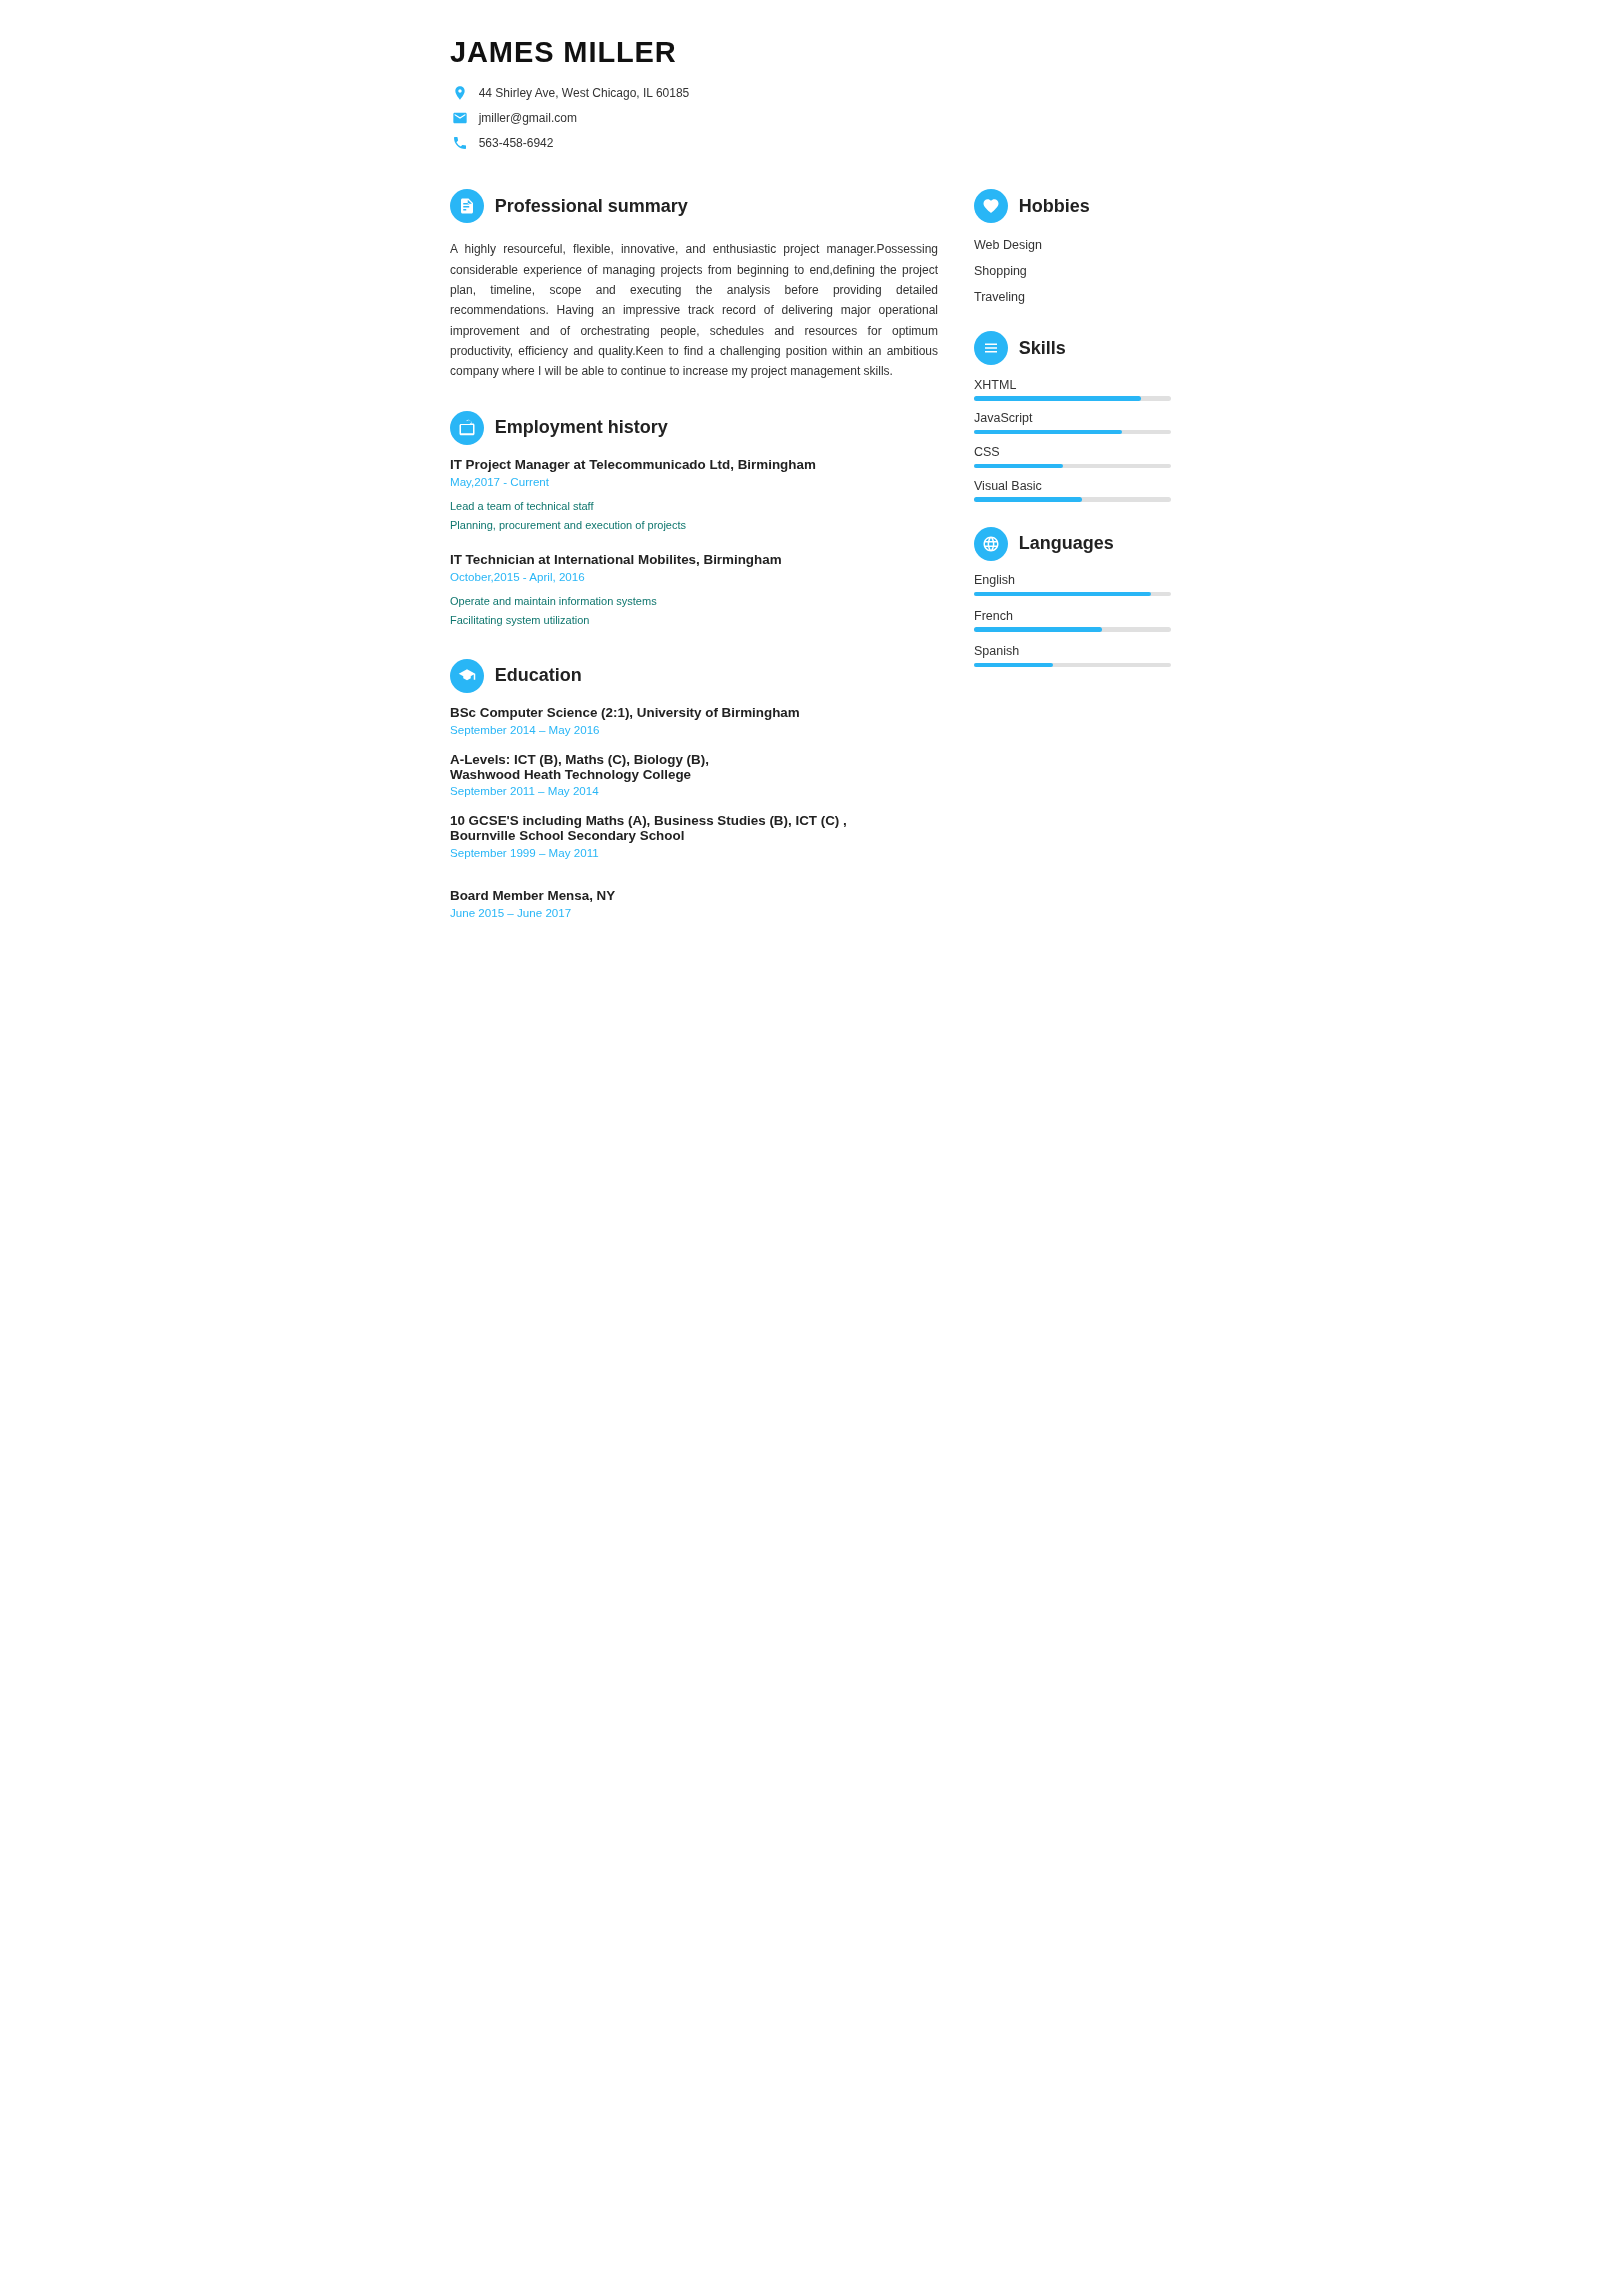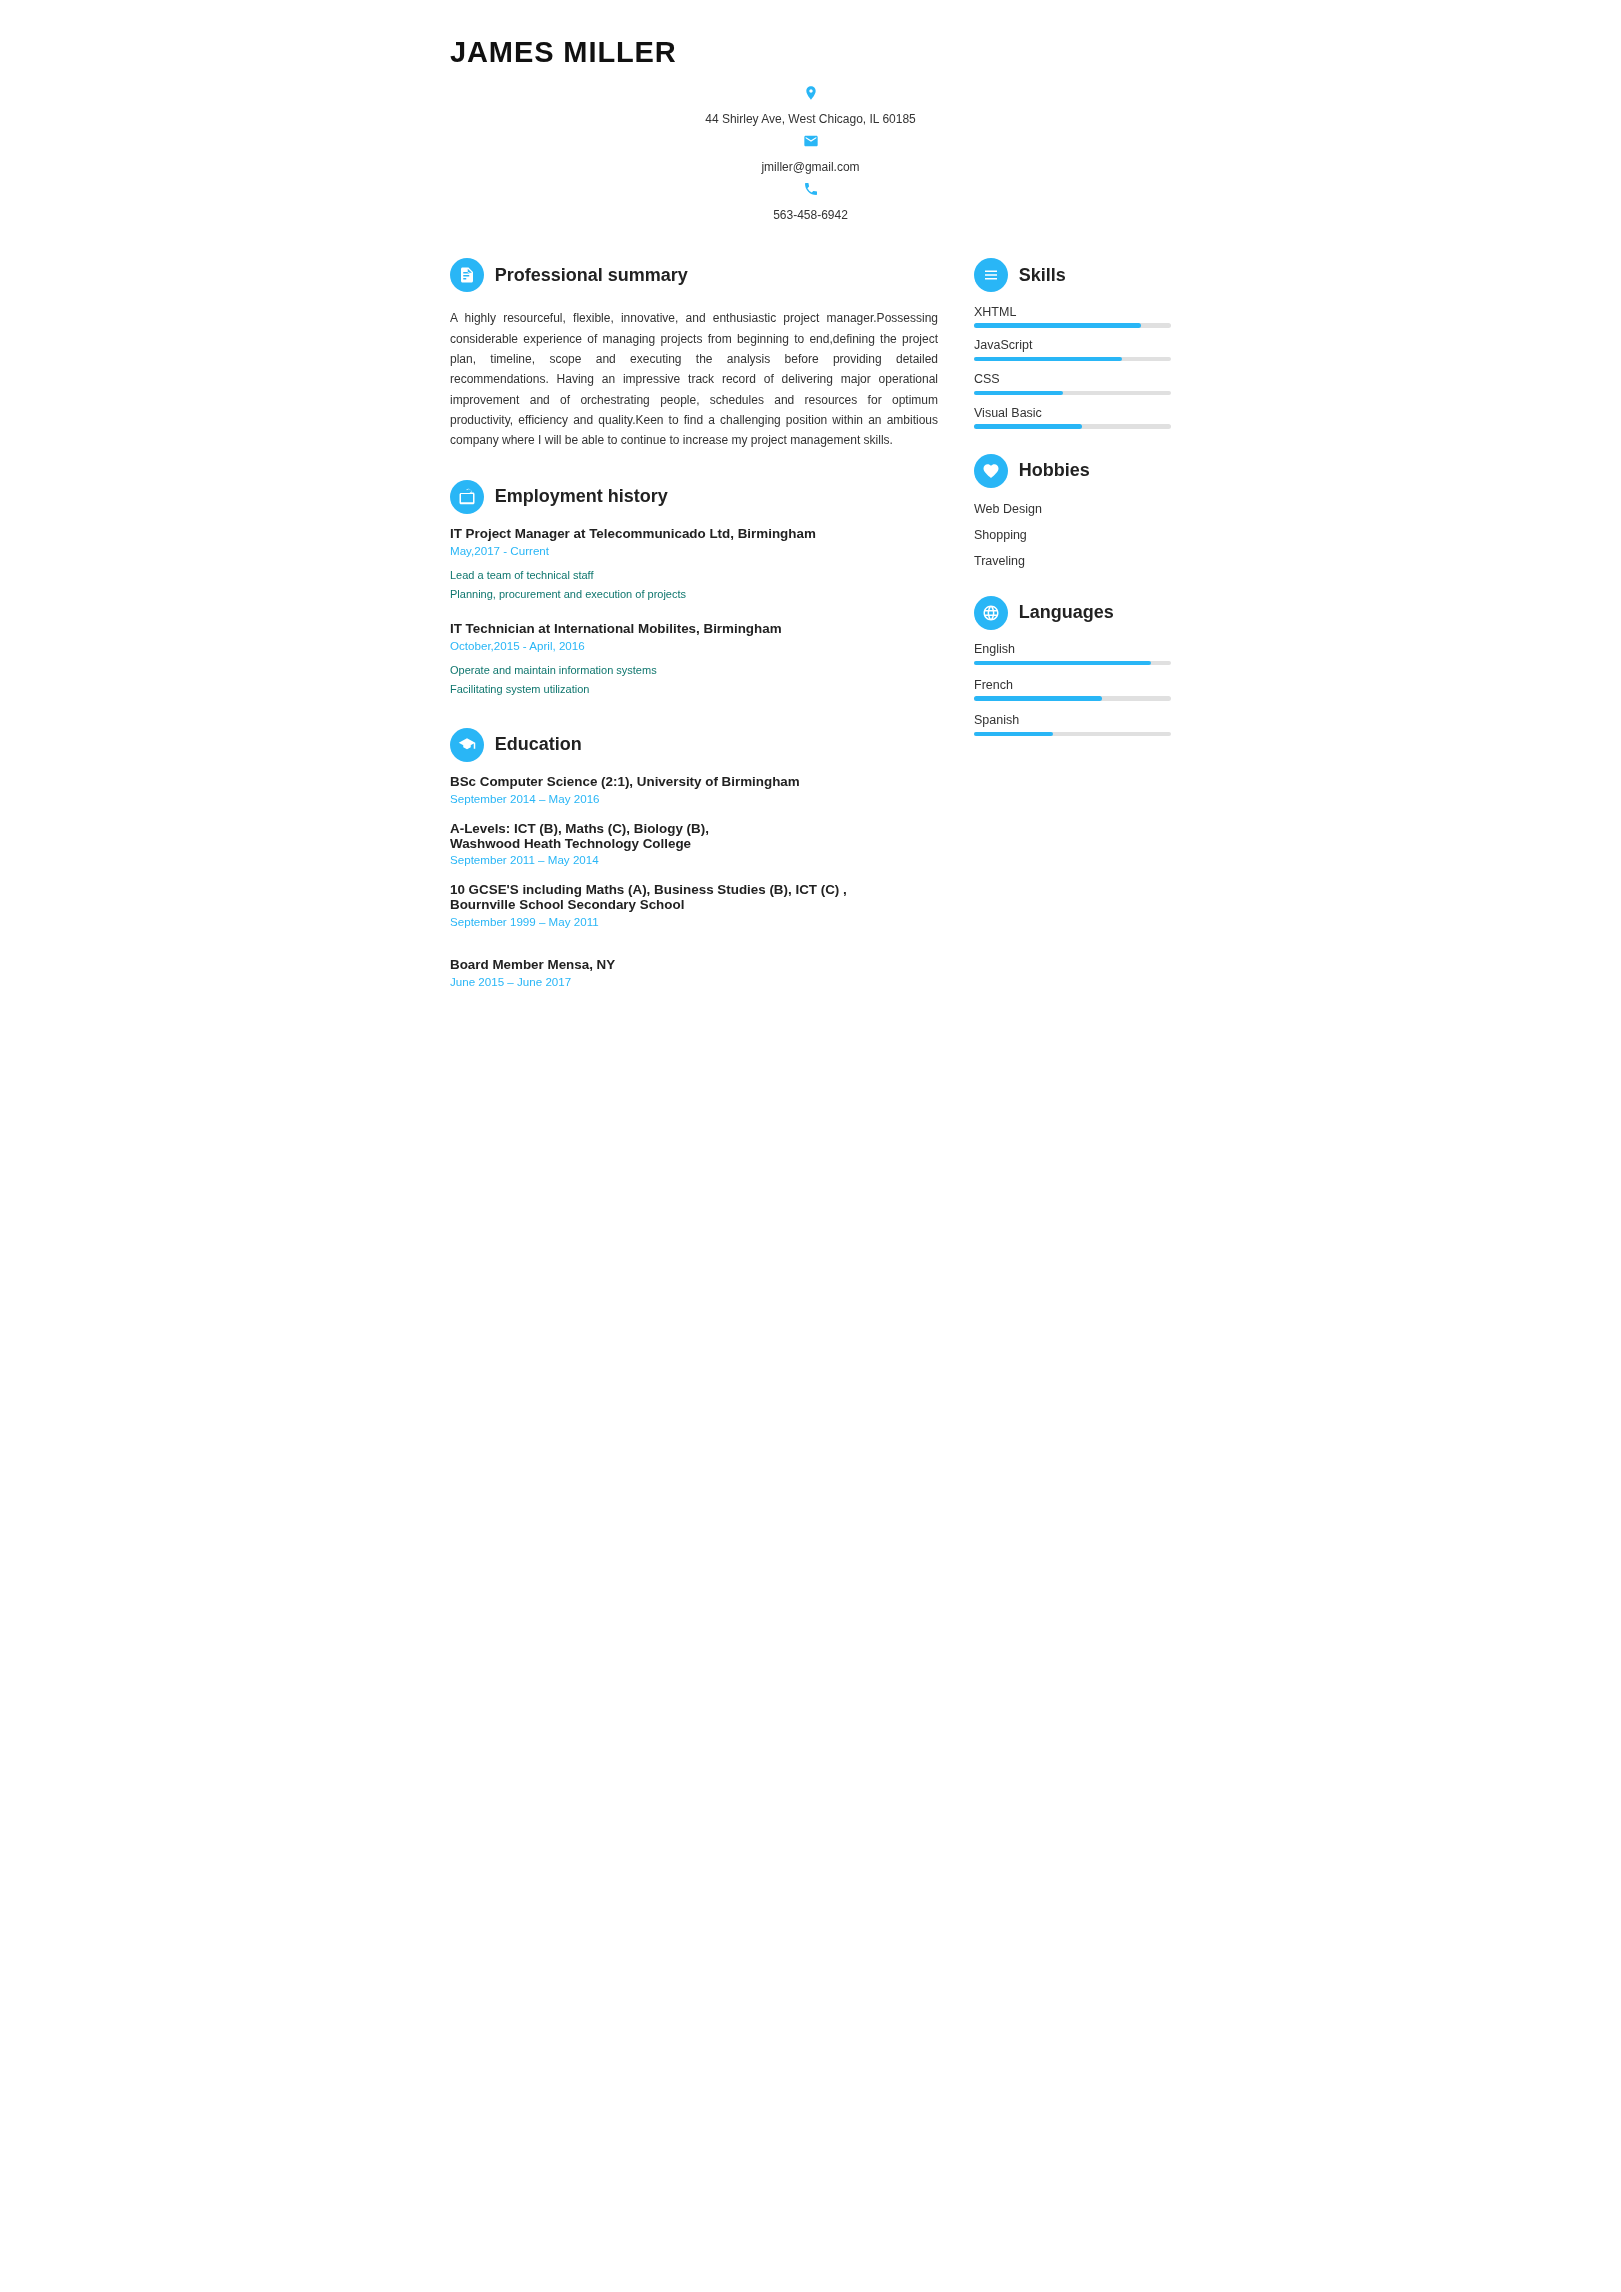--- a/index.html
+++ b/index.html
@@ -25,21 +25,20 @@
     .contact-info {
       margin-bottom: 36px;
     }
     .contact-item {
       display: flex;
       align-items: center;
       gap: 9px;
       margin-bottom: 5.4px;
       font-size: 12px;
       color: #333;
-      flex-direction: column;
     }
     .contact-icon {
       width: 19.7px;
       height: 19.7px;
       display: flex;
       align-items: center;
       justify-content: center;
     }
 
     
@@ -300,20 +299,36 @@
     </div>
 
   </div>
 
   <div class="right-col">
 
     <div class="right-section">
       <div class="section-header">
         <div class="section-icon">
           <svg viewBox="0 0 24 24" width="18" height="18" fill="white">
+              <path d="M12 21.35l-1.45-1.32C5.4 15.36 2 12.28 2 8.5 2 5.42 4.42 3 7.5 3c1.74 0 3.41.81 4.5 2.09C13.09 3.81 14.76 3 16.5 3 19.58 3 22 5.42 22 8.5c0 3.78-3.4 6.86-8.55 11.54L12 21.35z"></path>
+            </svg>
+        </div>
+        <span class="section-title">Hobbies</span>
+      </div>
+      <div>
+        <div class="hobby-item">Web Design</div>
+        <div class="hobby-item">Shopping</div>
+        <div class="hobby-item">Traveling</div>
+      </div>
+    </div>
+
+    <div class="right-section">
+      <div class="section-header">
+        <div class="section-icon">
+          <svg viewBox="0 0 24 24" width="18" height="18" fill="white">
               <path d="M4 6h16v2H4zm0 5h16v2H4zm0 5h16v2H4z"></path>
             </svg>
         </div>
         <span class="section-title">Skills</span>
       </div>
       <div>
         <div class="skill-item">
           <div class="skill-name">XHTML</div>
           <div class="skill-bar-bg">
             <div class="skill-bar-fill" style="width:85%"></div>
@@ -337,36 +352,20 @@
             <div class="skill-bar-fill" style="width:55%"></div>
           </div>
         </div>
       </div>
     </div>
 
     <div class="right-section">
       <div class="section-header">
         <div class="section-icon">
           <svg viewBox="0 0 24 24" width="18" height="18" fill="white">
-              <path d="M12 21.35l-1.45-1.32C5.4 15.36 2 12.28 2 8.5 2 5.42 4.42 3 7.5 3c1.74 0 3.41.81 4.5 2.09C13.09 3.81 14.76 3 16.5 3 19.58 3 22 5.42 22 8.5c0 3.78-3.4 6.86-8.55 11.54L12 21.35z"></path>
-            </svg>
-        </div>
-        <span class="section-title">Hobbies</span>
-      </div>
-      <div>
-        <div class="hobby-item">Web Design</div>
-        <div class="hobby-item">Shopping</div>
-        <div class="hobby-item">Traveling</div>
-      </div>
-    </div>
-
-    <div class="right-section">
-      <div class="section-header">
-        <div class="section-icon">
-          <svg viewBox="0 0 24 24" width="18" height="18" fill="white">
               <path d="M11.99 2C6.47 2 2 6.48 2 12s4.47 10 9.99 10C17.52 22 22 17.52 22 12S17.52 2 11.99 2zm6.93 6h-2.95c-.32-1.25-.78-2.45-1.38-3.56 1.84.63 3.37 1.91 4.33 3.56zM12 4.04c.83 1.2 1.48 2.53 1.91 3.96h-3.82c.43-1.43 1.08-2.76 1.91-3.96zM4.26 14C4.1 13.36 4 12.69 4 12s.1-1.36.26-2h3.38c-.08.66-.14 1.32-.14 2s.06 1.34.14 2H4.26zm.82 2h2.95c.32 1.25.78 2.45 1.38 3.56-1.84-.63-3.37-1.9-4.33-3.56zm2.95-8H5.08c.96-1.66 2.49-2.93 4.33-3.56C8.81 5.55 8.35 6.75 8.03 8zM12 19.96c-.83-1.2-1.48-2.53-1.91-3.96h3.82c-.43 1.43-1.08 2.76-1.91 3.96zM14.34 14H9.66c-.09-.66-.16-1.32-.16-2s.07-1.35.16-2h4.68c.09.65.16 1.32.16 2s-.07 1.34-.16 2zm.25 5.56c.6-1.11 1.06-2.31 1.38-3.56h2.95c-.96 1.65-2.49 2.93-4.33 3.56zM16.36 14c.08-.66.14-1.32.14-2s-.06-1.34-.14-2h3.38c.16.64.26 1.31.26 2s-.1 1.36-.26 2h-3.38z"></path>
             </svg>
         </div>
         <span class="section-title">Languages</span>
       </div>
       <div>
         <div class="lang-item">
           <div class="lang-name">English</div>
           <div class="lang-bar-bg">
             <div class="lang-bar-fill" style="width:90%"></div>

